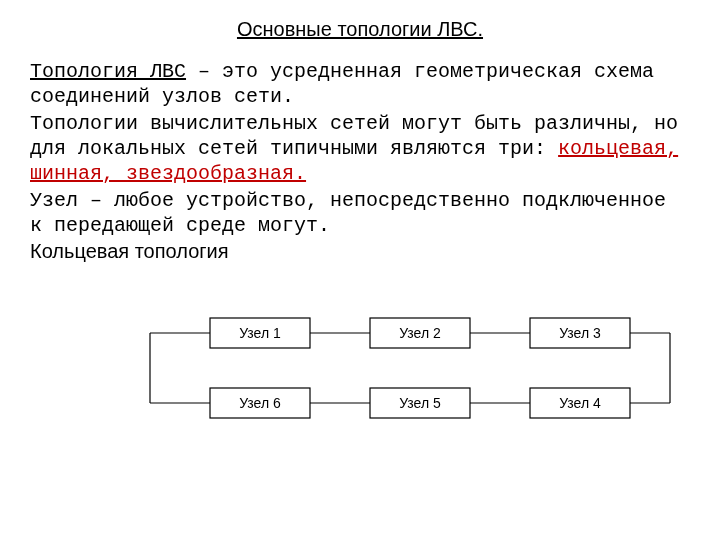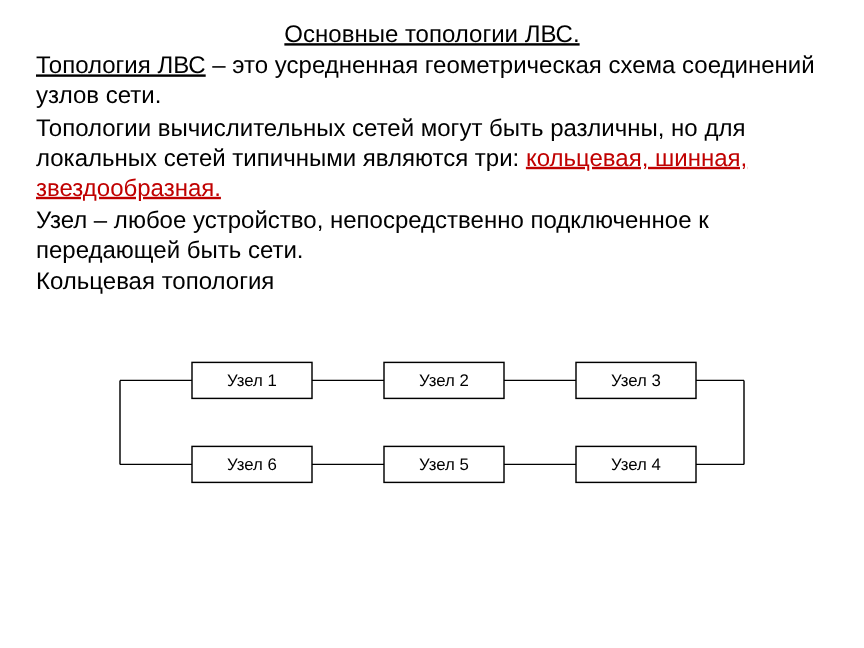--- a/index.html
+++ b/index.html
@@ -9,35 +9,36 @@
       font-size: 20px;
       color: #000;
       width: 720px;
       height: 540px;
       box-sizing: border-box;
       background: #fff;
     }
     .title {
       text-align: center;
       text-decoration: underline;
-      margin-bottom: 2px;
+      margin-bottom: 18px;
     }
     .para {
       line-height: 1.25;
       margin-bottom: 2px;
+      font-family: Liberation Mono, monospace;
     }
     .underline { text-decoration: underline; }
     .red-underline { color: #c00000; text-decoration: underline; }
     .subheading {
       margin-top: 2px;
     }
     .diagram-wrap {
       margin-top: 40px;
       display: flex;
-      justify-content: center;
+      justify-content: flex-end;
     }
     .diagram {
       width: 560px;
       height: 140px;
     }
     .node-box {
       fill: #fff;
       stroke: #000;
       stroke-width: 1.2;
     }
@@ -60,21 +61,21 @@
 <div class="title">Основные топологии ЛВС.</div>
 
 <div class="para">
   <span class="underline">Топология ЛВС</span><span> – это усредненная геометрическая схема соединений узлов сети.</span>
 </div>
 
 <div class="para">
   <span>Топологии вычислительных сетей могут быть различны, но для локальных сетей типичными являются три: </span><span class="red-underline">кольцевая, шинная, звездообразная.</span>
 </div>
 
-<div class="para">Узел – любое устройство, непосредственно подключенное к передающей быть сети.</div>
+<div class="para">Узел – любое устройство, непосредственно подключенное к передающей среде могут.</div>
 
 <div class="subheading"> Кольцевая топология</div>
 
 <div class="diagram-wrap">
   <svg class="diagram" viewBox="0 0 560 140">
 
     <line class="wire" x1="20" y1="30" x2="80" y2="30"></line>
     <line class="wire" x1="180" y1="30" x2="240" y2="30"></line>
     <line class="wire" x1="340" y1="30" x2="400" y2="30"></line>
     <line class="wire" x1="500" y1="30" x2="540" y2="30"></line>

